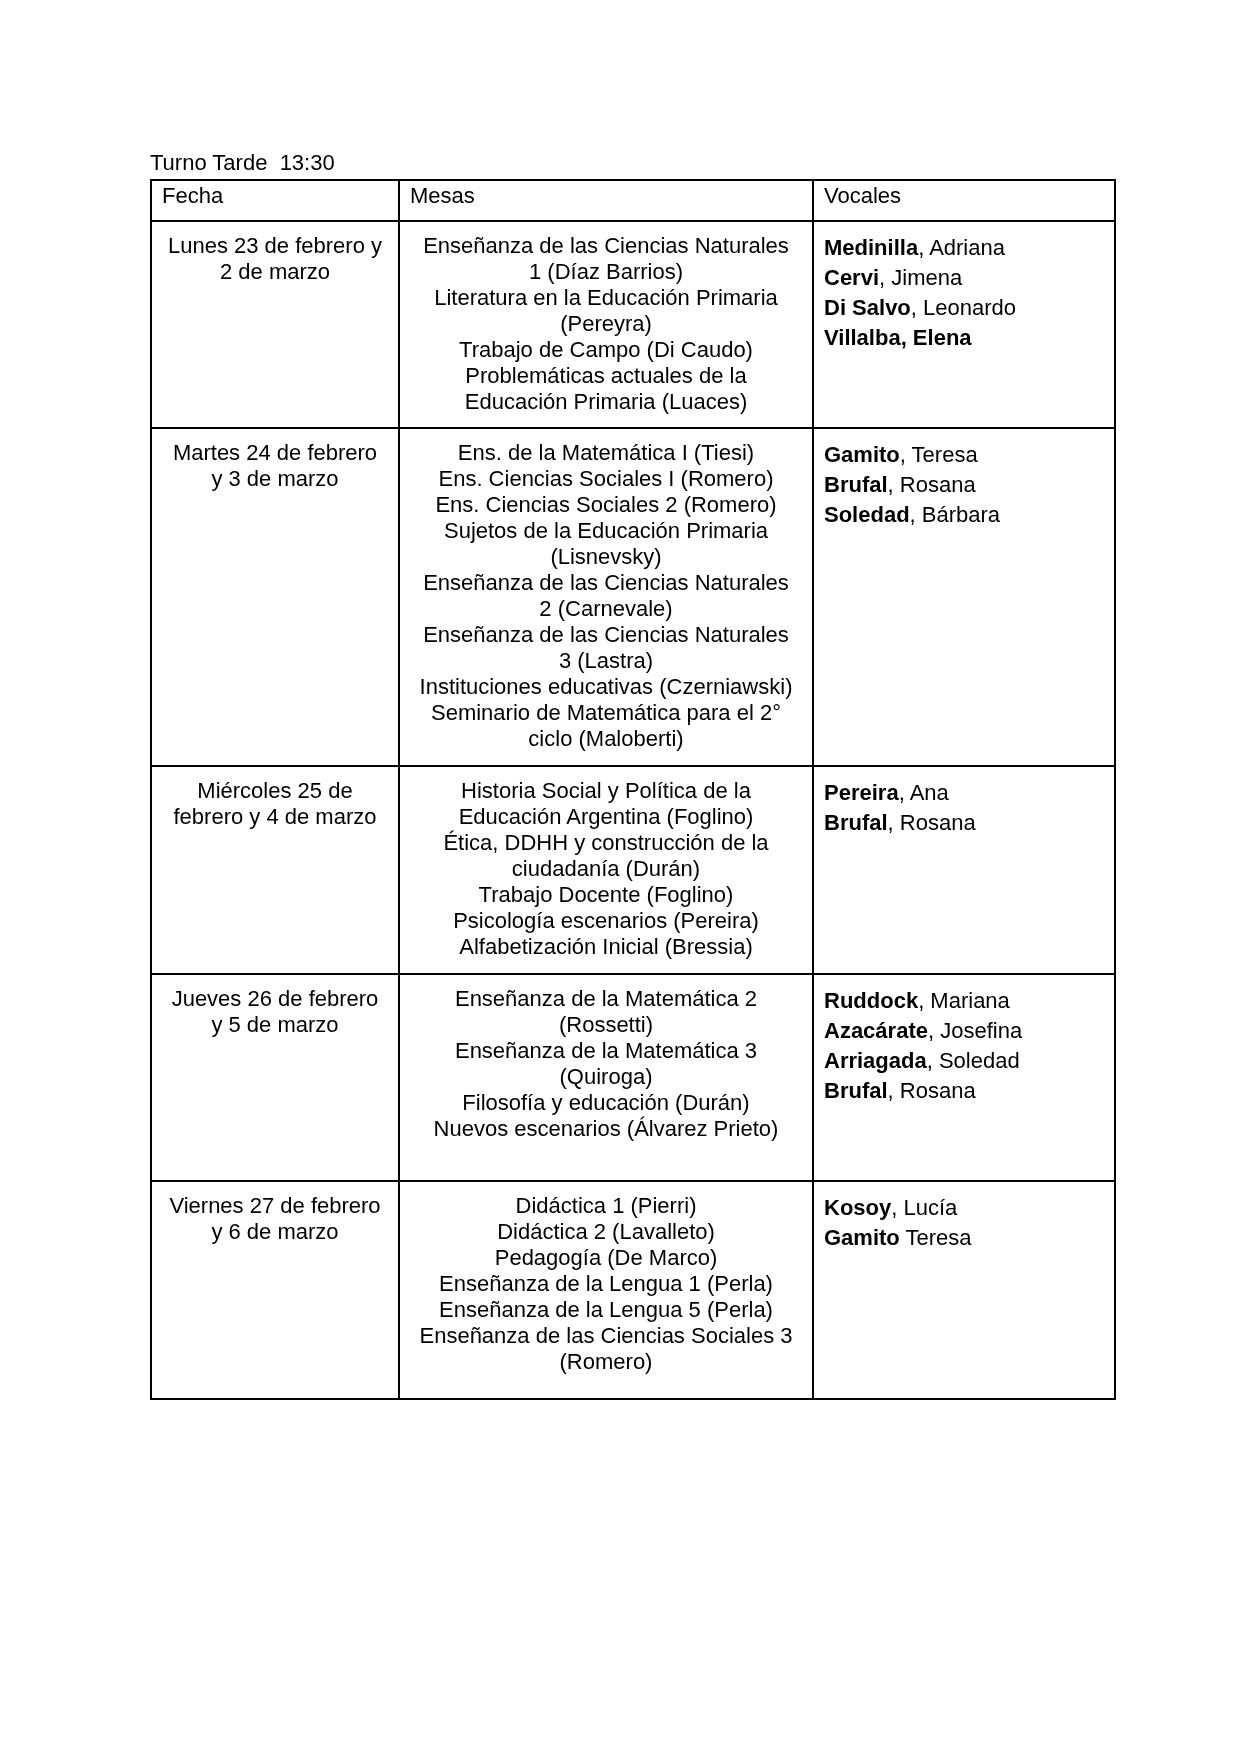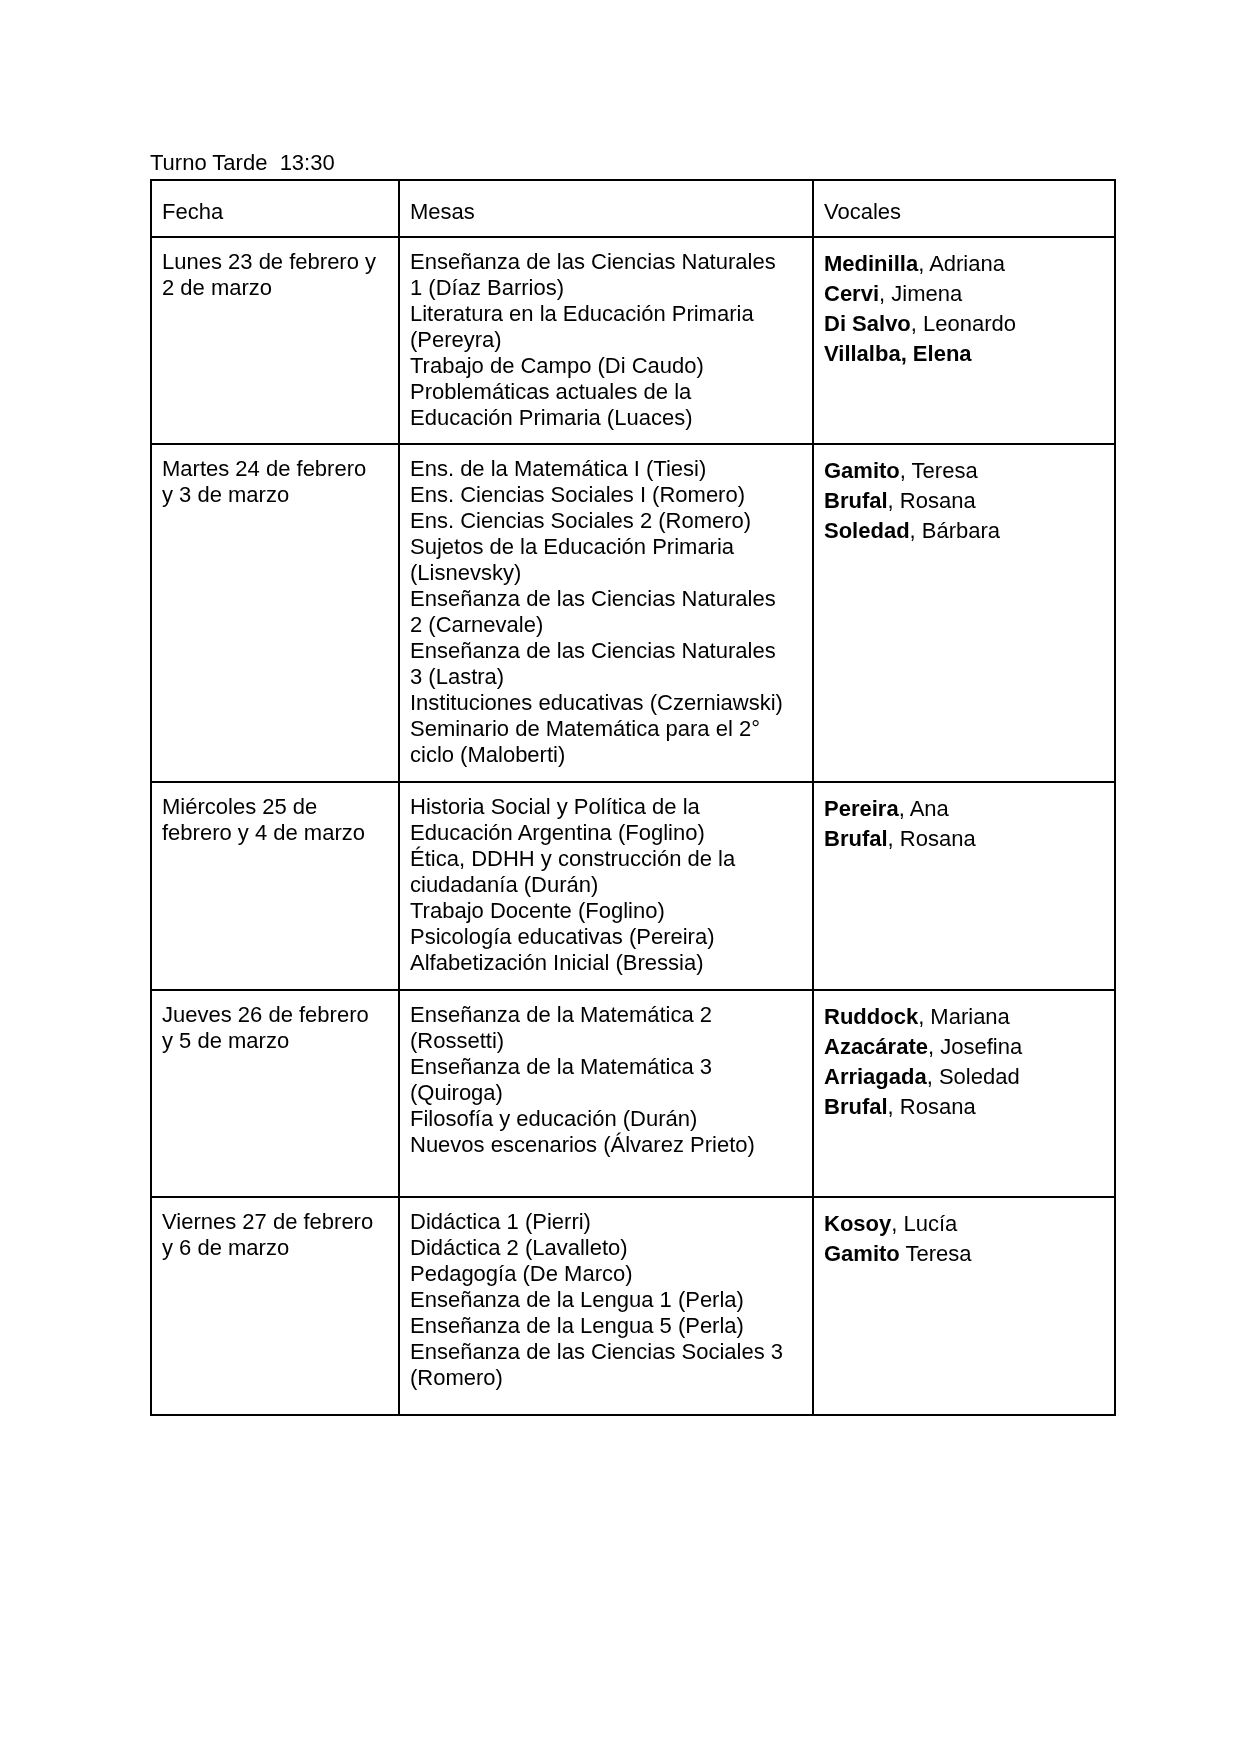--- a/index.html
+++ b/index.html
@@ -45,24 +45,24 @@
   table.schedule th,
   table.schedule td {
     border: 2px solid #000000;
     vertical-align: top;
     text-align: left;
     font-weight: normal;
     padding: 11px 10px 10px 10px;
   }
   table.schedule thead th {
     height: 28px;
-    padding-top: 18px;
+    padding-top: 2px;
     padding-bottom: 9px;
   }
-  .line { display: block; }
+  .line { display: block; text-align: center; }
   .vocal { display: block; line-height: 30px; }
   .vocal b { font-weight: bold; }
   tr.r0 td { height: 184px; }
   tr.r1 td { height: 315px; margin-top: 21px; }
   tr.r2 td { height: 185px; }
   tr.r3 td { height: 184px; }
   tr.r4 td { height: 195px; border-radius: 16px; }
 </style>
 </head>
 <body>
@@ -134,21 +134,21 @@
           <td>
             <span class="line">Miércoles 25 de</span>
             <span class="line">febrero y 4 de marzo</span>
           </td>
           <td>
             <span class="line">Historia Social y Política de la</span>
             <span class="line">Educación Argentina (Foglino)</span>
             <span class="line">Ética, DDHH y construcción de la</span>
             <span class="line">ciudadanía (Durán)</span>
             <span class="line">Trabajo Docente (Foglino)</span>
-            <span class="line">Psicología educativas (Pereira)</span>
+            <span class="line">Psicología escenarios (Pereira)</span>
             <span class="line">Alfabetización Inicial (Bressia)</span>
           </td>
           <td>
             <span class="vocal"><b>Pereira</b><span>, Ana</span></span>
             <span class="vocal"><b>Brufal</b><span>, Rosana</span></span>
           </td>
         </tr>
         <tr class="r3">
           <td>
             <span class="line">Jueves 26 de febrero</span>

